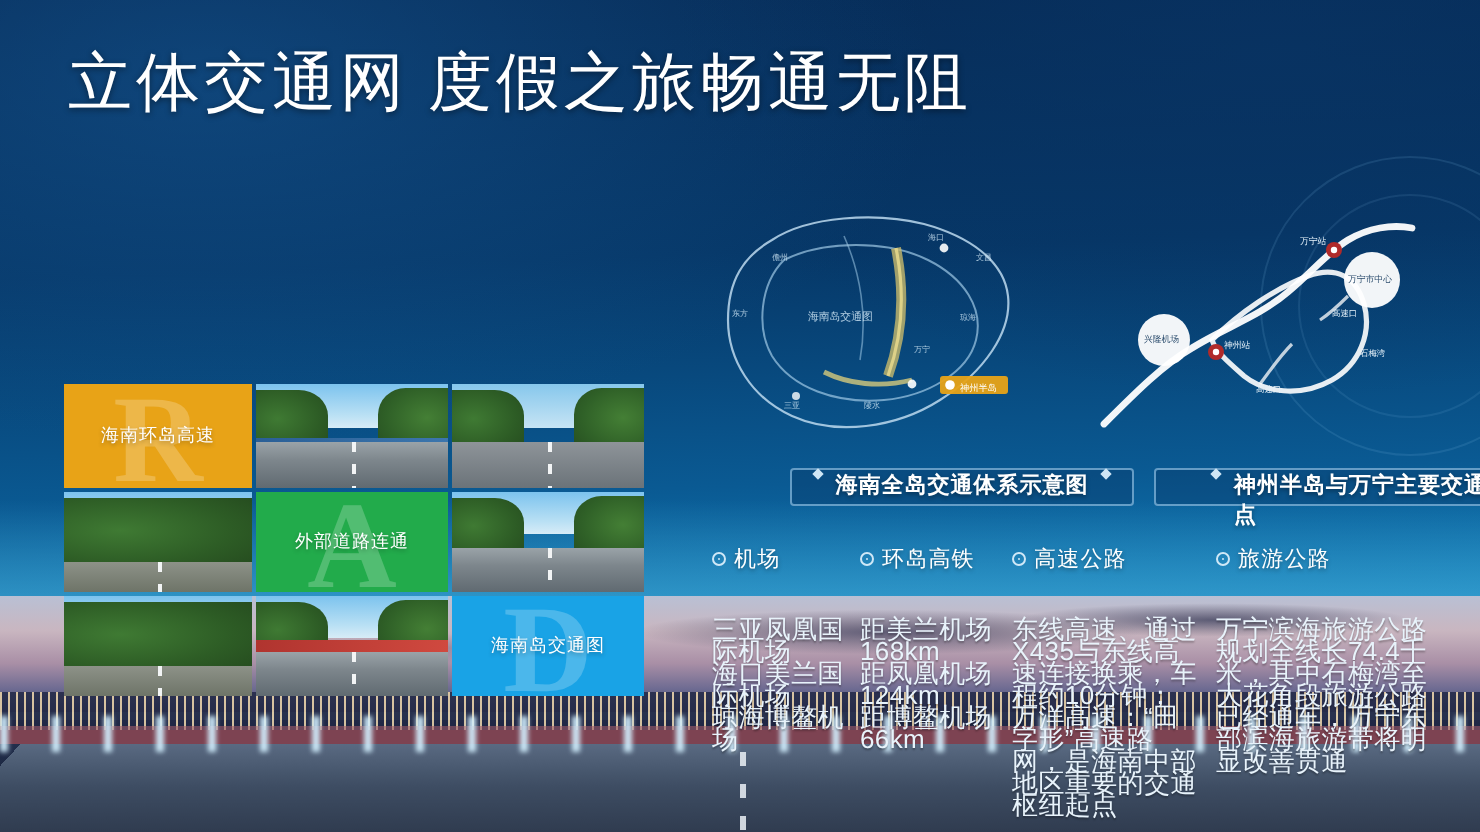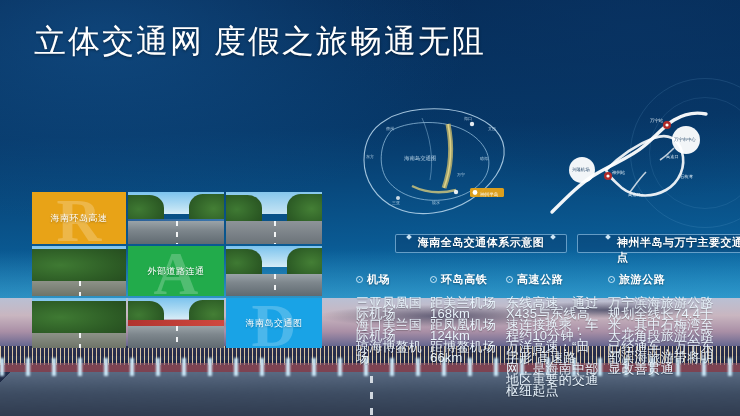--- a/index.html
+++ b/index.html
@@ -157,22 +157,22 @@
     margin-left:43px;
   }
   .cap.c1 { left:352px; top:234px; width:172px; }
   .cap.c2 { left:534px; top:234px; width:192px;padding-left:28px; }
   .cap .dm { width:4px; height:4px; background:#cfe6f5; transform:rotate(45deg); flex:0 0 auto; }
 
   
   .info { position:absolute; top:272px; }
   .info .hd {
     display:flex; align-items:center; gap:4px;
-    font-size:11px; font-weight:bold; color:#ffffff; letter-spacing:.6px;
-    text-shadow:0 1px 2px rgba(0,0,0,.35); margin-bottom:10px;
+    font-size:11px; font-weight:normal; color:#ffffff; letter-spacing:.6px;
+    text-shadow:0 1px 2px rgba(0,0,0,.35); margin-bottom:22px;
   }
   .info .bullet {
     width:7px; height:7px; border:1px solid #cfe8f7; border-radius:50%;
     position:relative; flex:0 0 auto;
   }
   .info .bullet:after{ content:""; position:absolute; left:2px; top:2px; width:1px; height:1px;
     background:#cfe8f7; border-radius:50%; }
   .info .bd { font-size:13px; line-height:11px; color:#e8f3fb; letter-spacing:.2px;
     text-shadow:0 1px 1px rgba(0,0,0,.3); }
   .info.i1 { left:356px; width:72px; }

